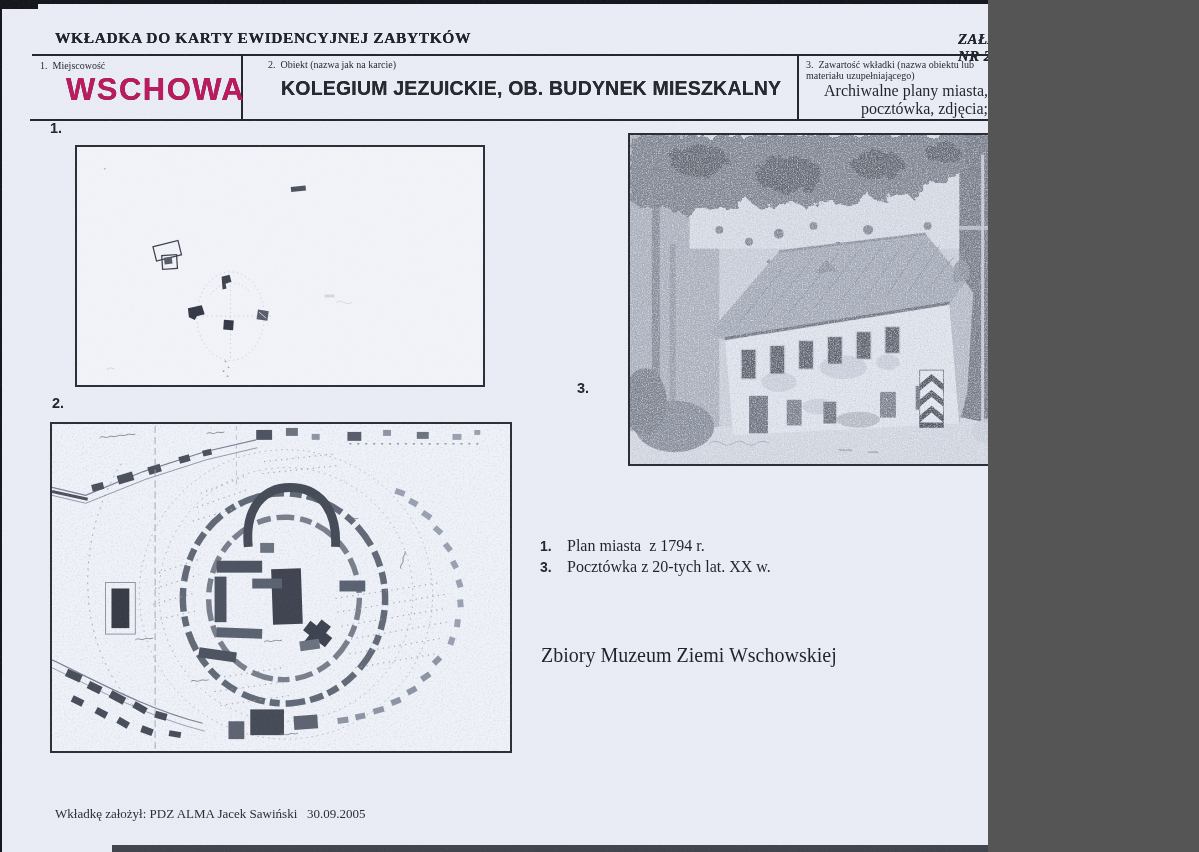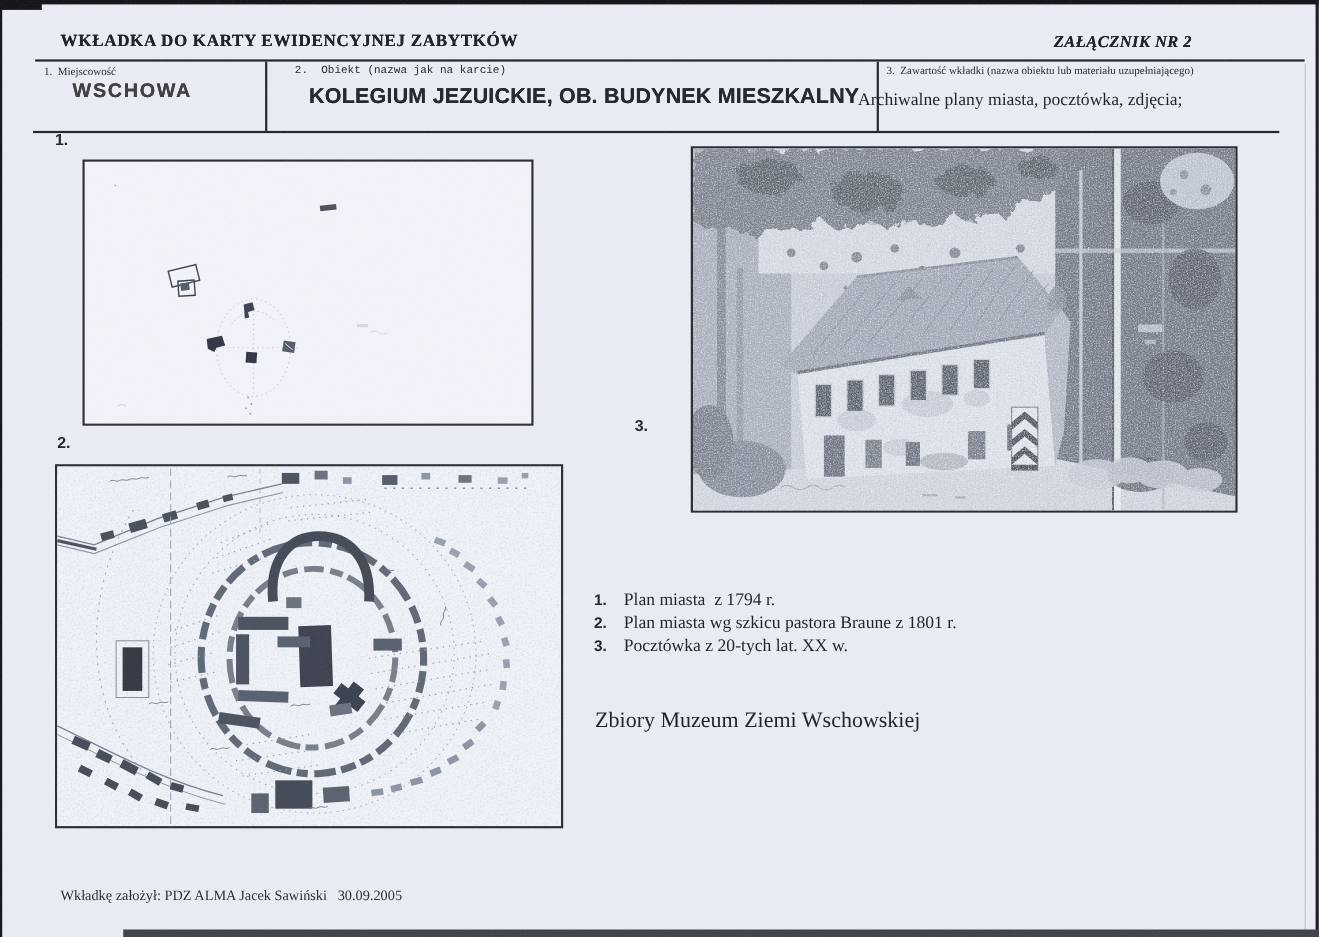--- a/index.html
+++ b/index.html
@@ -1,17 +1,17 @@
 <!DOCTYPE html>
 <html><head>
 <meta charset="utf-8">
 <style>
   html,body{margin:0;padding:0;background:#555;}
   #page{
-    position:relative;width:1199px;height:852px;overflow:hidden;
+    position:relative;width:988px;height:852px;overflow:hidden;
     background:#e9ecf4;
     font-family:"Liberation Serif", serif;
     color:#1f2228;
   }
   .abs{position:absolute;}
   
   .edge-top{left:0;top:0;width:1199px;height:4px;background:#14161b;}
   .edge-left{left:0;top:0;width:2px;height:852px;background:#14161b;}
   .edge-right{left:1196px;top:0;width:3px;height:852px;background:#1a1d23;}
   .corner-blob{left:0;top:0;width:38px;height:9px;background:#14161b;}
@@ -22,24 +22,24 @@
     left:55px;top:29px;font-weight:bold;font-size:15.5px;letter-spacing:.6px;
     text-shadow:0 0 .4px #1f2228;
   }
   .annex{left:958px;top:31px;font-weight:bold;font-size:15px;letter-spacing:.4px;text-shadow:0 0 .4px #1f2228;font-style:italic;}
   .rule{background:#23262d;}
   .rule-top{left:32px;top:54px;width:1154px;height:2px;}
   .rule-bottom{left:30px;top:119px;width:1133px;height:2px;}
   .vline{width:2px;background:#23262d;top:56px;height:63px;}
   .v1{left:241px;} .v2{left:797px;}
   .cell-label{font-size:10px;color:#262a30;white-space:pre-wrap;}
-  .c1l{left:40px;top:60px;} .c2l{left:268px;top:59px;font-family:Liberation Mono, monospace;} .c3l{left:806px;top:59px;}
+  .c1l{left:40px;top:60px;} .c2l{left:268px;top:59px;} .c3l{left:806px;top:59px;}
   .city-name{
     left:66px;top:72px;font-family:"Liberation Sans",sans-serif;font-weight:bold;
-    font-size:18px;letter-spacing:1.5px;color:#404040;text-shadow:0 0 .5px #25282e;
+    font-size:31px;letter-spacing:1.5px;color:#be185d;text-shadow:0 0 .5px #25282e;
   }
   .object-name{
     left:281px;top:77px;font-family:"Liberation Sans",sans-serif;font-weight:bold;
     font-size:19.5px;letter-spacing:.2px;color:#25282e;text-shadow:0 0 .4px #25282e;text-align:right;
   }
   .content-desc{left:780px;top:82px;font-size:16px;text-align:right;}
   
   .fig-num{font-family:"Liberation Sans",sans-serif;font-weight:bold;font-size:14.5px;color:#22252b;}
   .f1{left:50px;top:120px;} .f2{left:52px;top:395px;} .f3{left:577px;top:380px;}
   
@@ -387,21 +387,20 @@
       <rect x="210" y="318" width="14" height="2" fill="#a6acb8"></rect>
       <rect x="240" y="320" width="10" height="2" fill="#a6acb8"></rect>
 
       <rect width="497" height="333" filter="url(#gr3a)" opacity="0.9"></rect>
       <rect width="497" height="333" filter="url(#gr3b)" opacity="0.45"></rect>
     </svg>
   </div>
 
   <div class="abs legend">
     <div class="legend-row"><span class="legend-num">1.</span><span class="legend-text">Plan miasta  z 1794 r.</span></div>
-    <div class="legend-row"><span class="legend-num">2.</span><span class="legend-text">Plan miasta wg szkicu pastora Braune z 1801 r.</span></div>
     <div class="legend-row"><span class="legend-num">3.</span><span class="legend-text">Pocztówka z 20-tych lat. XX w.</span></div>
   </div>
   <div class="abs collection">Zbiory Muzeum Ziemi Wschowskiej</div>
 
   <div class="abs footer">
     <div>Wkładkę założył: PDZ ALMA Jacek Sawiński   30.09.2005</div>
     
   </div>
 
   <div class="abs right-scan-line"></div>

